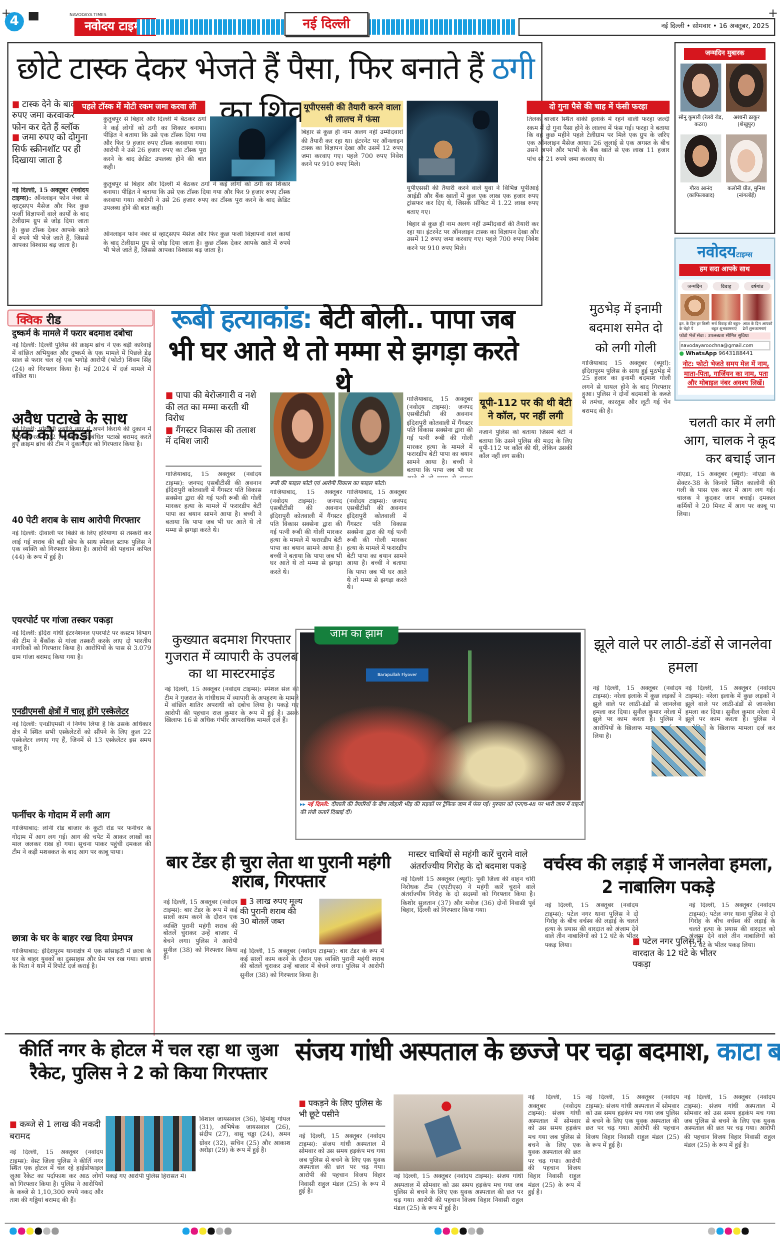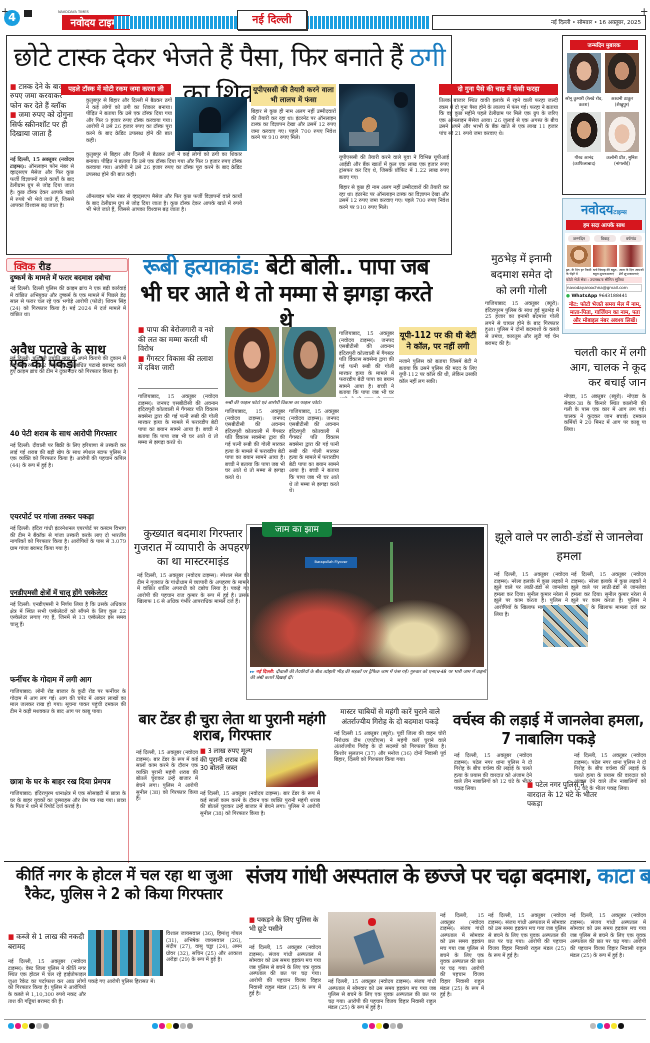--- a/index.html
+++ b/index.html
@@ -133,21 +133,21 @@
 <div class="abs body-text" style="left:339px;top:330px;width:55px;height:68px;">गाजियाबाद, 15 अक्तूबर (नवोदय टाइम्स): जनपद एसबीटीसी की अवनान इंदिरापुरी कोतवाली में गैंगस्टर पति विकास सक्सेना द्वारा की गई पत्नी रूबी की गोली मारकर हत्या के मामले में फरारडीप बेटी पापा का बयान सामने आया है। बच्ची ने बताया कि पापा जब भी घर आते थे तो मम्मा से झगड़ा करते थे।</div>
 <div class="abs" style="left:399px;top:327px;width:78px;height:28px;background:#f7e39a;font-size:8px;font-weight:bold;text-align:center;line-height:11px;padding-top:3px;">यूपी-112 पर की थी बेटी ने कॉल, पर नहीं लगी</div>
 <div class="abs body-text" style="left:399px;top:358px;width:78px;height:144px;">नजाने पुलिस को बताया जिसमें बेटी ने बताया कि उसने पुलिस की मदद के लिए यूपी-112 पर कॉल की थी, लेकिन उसकी कॉल नहीं लग सकी।</div>
 
 <div class="abs" style="left:484px;top:250px;width:75px;font-size:10.5px;text-align:center;line-height:16px;font-family:'DejaVu Sans Condensed','DejaVu Sans',sans-serif;">मुठभेड़ में इनामी बदमाश समेत दो को लगी गोली</div>
 <div class="abs body-text" style="left:485px;top:300px;width:74px;height:200px;">गाजियाबाद 15 अक्तूबर (ब्यूरो): इंदिरापुरम पुलिस के साथ हुई मुठभेड़ में 25 हजार का इनामी बदमाश गोली लगने से घायल होने के बाद गिरफ्तार हुआ। पुलिस ने दोनों बदमाशों के कब्जे से तमंचा, कारतूस और लूटी गई चेन बरामद की है।</div>
 
 <div class="abs" style="left:562px;top:345px;width:84px;font-size:11px;text-align:right;line-height:15px;font-family:'DejaVu Sans Condensed','DejaVu Sans',sans-serif;">चलती कार में लगी आग, चालक ने कूद कर बचाई जान</div>
 <div class="abs body-text" style="left:564px;top:393px;width:82px;height:108px;">नोएडा, 15 अक्तूबर (ब्यूरो): नोएडा के सेक्टर-38 के किनारे स्थित कालोनी की गली के पास एक कार में आग लग गई। चालक ने कूदकर जान बचाई। दमकल कर्मियों ने 20 मिनट में आग पर काबू पा लिया।</div>
 
-<div class="abs" style="left:134px;top:527px;width:118px;font-size:11px;text-align:center;line-height:14px;font-family:'DejaVu Sans Condensed','DejaVu Sans',sans-serif;">कुख्यात बदमाश गिरफ्तार गुजरात में व्यापारी के अपहरण का था मास्टरमाइंड</div>
+<div class="abs" style="left:134px;top:527px;width:118px;font-size:11px;text-align:center;line-height:14px;font-family:'DejaVu Sans Condensed','DejaVu Sans',sans-serif;">कुख्यात बदमाश गिरफ्तार गुजरात में व्यापारी के उपलब का था मास्टरमाइंड</div>
 <div class="abs body-text" style="left:137px;top:572px;width:112px;height:126px;">नई दिल्ली, 15 अक्तूबर (नवोदय टाइम्स): स्पेशल सेल की टीम ने गुजरात के गांधीधाम में व्यापारी के अपहरण के मामले में वांछित शातिर अपराधी को दबोच लिया है। पकड़े गए आरोपी की पहचान राज कुमार के रूप में हुई है। उसके खिलाफ 16 से अधिक गंभीर आपराधिक मामले दर्ज हैं।</div>
 
 <div class="abs" style="left:246px;top:524px;width:242px;height:176px;border:1px solid #888;"></div>
 <div class="abs photo" style="left:250px;top:527px;width:234px;height:140px;background:radial-gradient(ellipse at 30% 75%,#c3483c 0 14%,transparent 30%),radial-gradient(ellipse at 70% 80%,#e6d8a8 0 10%,transparent 25%),linear-gradient(180deg,#1b1f24,#3a2f2a 50%,#5a3b2e);">
   <div style="position:absolute;left:55px;top:30px;width:52px;height:11px;background:#1b5fa8;font-size:3.5px;color:#fff;text-align:center;line-height:11px;">Barapullah Flyover</div>
   <div style="position:absolute;left:140px;top:15px;width:3px;height:60px;background:#7be07b;opacity:.6;"></div>
 </div>
 <div class="abs" style="left:262px;top:522px;width:70px;height:15px;background:#15803d;color:#fff;font-size:9px;text-align:center;line-height:15px;border-radius:0 0 4px 4px;">जाम का झाम</div>
 <div class="abs" style="left:250px;top:669px;width:236px;font-size:4.6px;line-height:6px;font-style:italic;"><span style="color:#1a7cc0;">▸▸</span> <b style="color:#d6161e;">नई दिल्ली:</b><span> दीवाली की तैयारियों के बीच त्योहारी भीड़ की सड़कों पर ट्रैफिक जाम में फंस गईं। गुरुवार को एनएच-48 पर भारी जाम में वाहनों की लंबी कतारें दिखाई दीं।</span></div>
 
@@ -158,21 +158,21 @@
 
 <div class="abs" style="left:134px;top:711px;width:196px;font-size:14.5px;font-weight:bold;text-align:center;line-height:16px;font-family:'DejaVu Sans Condensed','DejaVu Sans',sans-serif;letter-spacing:-0.3px;">बार टेंडर ही चुरा लेता था पुरानी महंगी शराब, गिरफ्तार</div>
 <div class="abs body-text" style="left:136px;top:749px;width:62px;height:110px;">नई दिल्ली, 15 अक्तूबर (नवोदय टाइम्स): बार टेंडर के रूप में कई सालों काम करने के दौरान एक व्यक्ति पुरानी महंगी शराब की बोतलें चुराकर उन्हें बाजार में बेचने लगा। पुलिस ने आरोपी सुनील (38) को गिरफ्तार किया है।</div>
 <div class="abs hl bullet" style="left:200px;top:747px;width:56px;font-size:6.8px;line-height:8.5px;font-weight:normal;">3 लाख रुपए मूल्य की पुरानी शराब की 30 बोतलें जब्त</div>
 <div class="abs photo" style="left:266px;top:749px;width:52px;height:38px;background:linear-gradient(160deg,#bfbfbf,#e7d060 50%,#8a2a2a 80%);"></div>
 <div class="abs body-text" style="left:200px;top:790px;width:120px;height:70px;">नई दिल्ली, 15 अक्तूबर (नवोदय टाइम्स): बार टेंडर के रूप में कई सालों काम करने के दौरान एक व्यक्ति पुरानी महंगी शराब की बोतलें चुराकर उन्हें बाजार में बेचने लगा। पुलिस ने आरोपी सुनील (38) को गिरफ्तार किया है।</div>
 
 <div class="abs" style="left:332px;top:707px;width:116px;font-size:7.2px;text-align:center;line-height:10px;font-family:'DejaVu Sans Condensed','DejaVu Sans',sans-serif;">मास्टर चाबियों से महंगी कारें चुराने वाले अंतर्राज्यीय गिरोह के दो बदमाश पकड़े</div>
 <div class="abs body-text" style="left:334px;top:730px;width:112px;height:128px;">नई दिल्ली 15 अक्तूबर (ब्यूरो): पूर्वी जिला की वाहन चोरी निरोधक टीम (एएटीएस) ने महंगी कारें चुराने वाले अंतर्राज्यीय गिरोह के दो सदस्यों को गिरफ्तार किया है। किशोर सुलतान (37) और मनोज (36) दोनों निवासी पूर्व बिहार, दिल्ली को गिरफ्तार किया गया।</div>
 
-<div class="abs" style="left:451px;top:711px;width:195px;font-size:15px;font-weight:bold;text-align:center;line-height:19px;font-family:'DejaVu Sans Condensed','DejaVu Sans',sans-serif;">वर्चस्व की लड़ाई में जानलेवा हमला, 7 नाबालिग पकड़े</div>
+<div class="abs" style="left:451px;top:711px;width:195px;font-size:15px;font-weight:bold;text-align:center;line-height:19px;font-family:'DejaVu Sans Condensed','DejaVu Sans',sans-serif;">वर्चस्व की लड़ाई में जानलेवा हमला, 2 नाबालिग पकड़े</div>
 <div class="abs body-text" style="left:454px;top:752px;width:78px;height:106px;">नई दिल्ली, 15 अक्तूबर (नवोदय टाइम्स): पटेल नगर थाना पुलिस ने दो गिरोह के बीच वर्चस्व की लड़ाई के चलते हत्या के प्रयास की वारदात को अंजाम देने वाले तीन नाबालिगों को 12 घंटे के भीतर पकड़ लिया।</div>
 <div class="abs hl bullet" style="left:527px;top:780px;width:70px;font-size:7.2px;line-height:9.5px;font-weight:normal;">पटेल नगर पुलिस ने वारदात के 12 घंटे के भीतर पकड़ा</div>
 <div class="abs body-text" style="left:574px;top:752px;width:72px;height:106px;">नई दिल्ली, 15 अक्तूबर (नवोदय टाइम्स): पटेल नगर थाना पुलिस ने दो गिरोह के बीच वर्चस्व की लड़ाई के चलते हत्या के प्रयास की वारदात को अंजाम देने वाले तीन नाबालिगों को 12 घंटे के भीतर पकड़ लिया।</div>
 
 <div class="abs rule" style="left:4px;top:861px;width:642px;height:1px;"></div>
 
 <div class="abs" style="left:6px;top:866px;width:236px;font-size:15px;font-weight:bold;text-align:center;line-height:19px;font-family:'DejaVu Sans Condensed','DejaVu Sans',sans-serif;">कीर्ति नगर के होटल में चल रहा था जुआ रैकेट, पुलिस ने 2 को किया गिरफ्तार</div>
 <div class="abs hl bullet" style="left:8px;top:932px;width:78px;font-size:7.2px;line-height:9.5px;font-weight:normal;">कब्जे से 1 लाख की नकदी बरामद</div>
 <div class="abs body-text" style="left:8px;top:958px;width:78px;height:56px;">नई दिल्ली, 15 अक्तूबर (नवोदय टाइम्स): वेस्ट जिला पुलिस ने कीर्ति नगर स्थित एक होटल में चल रहे हाईप्रोफाइल जुआ रैकेट का पर्दाफाश कर आठ लोगों को गिरफ्तार किया है। पुलिस ने आरोपियों के कब्जे से 1,10,300 रुपये नकद और ताश की गड्डियां बरामद की हैं।</div>
 <div class="abs photo" style="left:88px;top:930px;width:75px;height:46px;background:repeating-linear-gradient(90deg,#3ea3c7 0 8px,#2b2b2b 8px 13px,#c8a28c 13px 16px);"></div>

